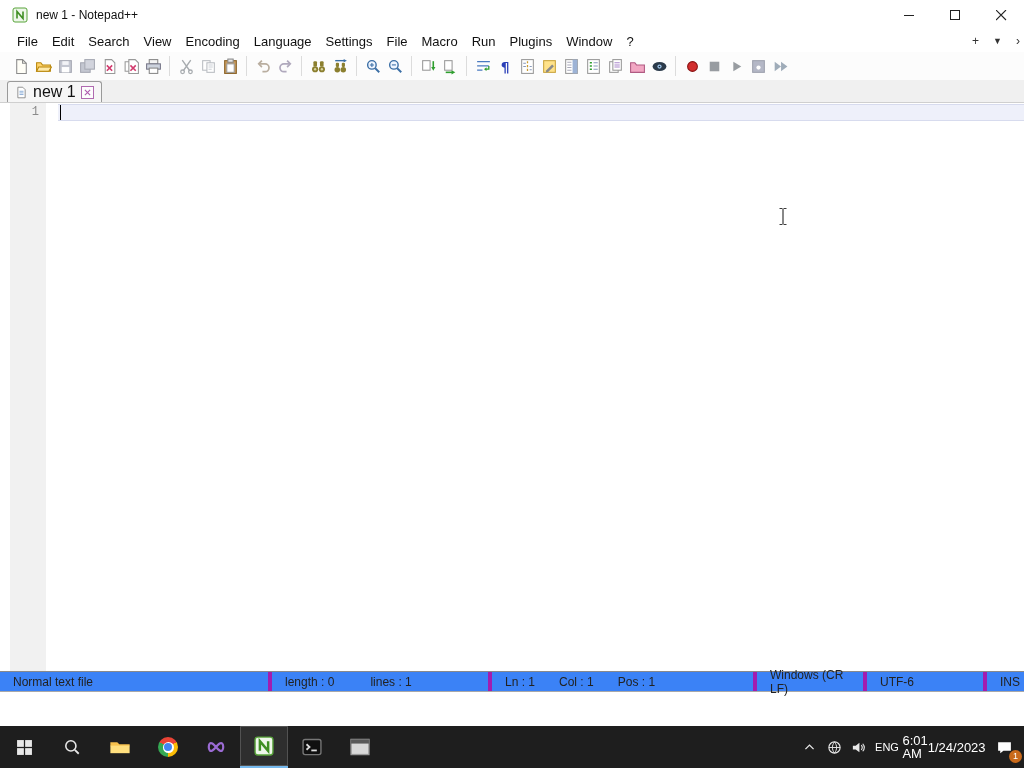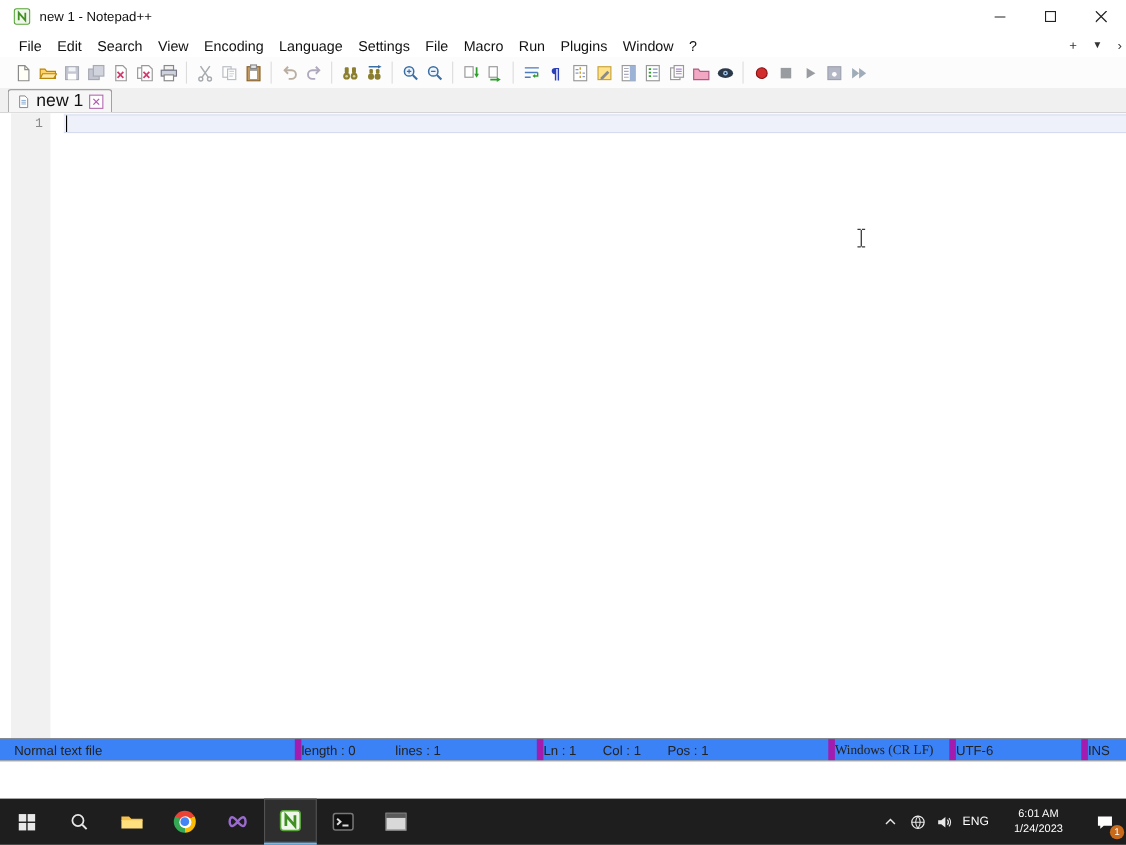--- a/index.html
+++ b/index.html
@@ -50,43 +50,43 @@
   .gutter-fold{position:absolute;left:46px;top:0;bottom:0;width:12px;background:#fff;}
   .current-line{position:absolute;left:58px;right:0;top:1px;height:17px;background:#eef0fa;
     border-top:1px solid #d7dbee;border-bottom:1px solid #d7dbee;}
   .caret{position:absolute;left:60px;top:2px;width:1px;height:15px;background:#000;}
   .mouse-cursor{position:absolute;left:778px;top:104px;}
 
   
   .statusbar{position:absolute;top:671px;left:0;right:0;height:21px;background:#3b82f6;
     border-top:1px solid #8a8a8a;border-bottom:1px solid #a8a8a8;display:flex;
     align-items:center;font-size:12px;color:#222;}
-  .sb{height:100%;display:flex;align-items:center;border-left:6px solid #a21caf;
-    }
+  .sb{height:100%;display:flex;align-items:center;border-left:4px solid #a21caf;
+    padding-left:13px;}
   .sb:first-child{border-left:none;padding-left:13px;}
   .sb-type{flex:0 0 268px;}
   .sb-doc{flex:0 0 220px;gap:36px;}
   .sb-cursor{flex:0 0 265px;gap:24px;}
-  .sb-eol{flex:0 0 110px;font-family:Liberation Serif, serif;}
+  .sb-eol{flex:0 0 110px;}
   .sb-enc{flex:0 0 120px;}
   .sb-ins{flex:1;}
 
   
   .taskbar{position:absolute;left:0;bottom:0;width:1024px;height:42px;background:#1e1e1e;
     display:flex;align-items:center;color:#fff;}
   .task-btn{width:48px;height:42px;display:flex;align-items:center;justify-content:center;
     border:none;background:transparent;padding:0;position:relative;}
   .task-btn.active{background:#2e2e2e;box-shadow:inset 0 0 0 1px #525252;
     border-bottom:2px solid #76b9ed;}
   .tray{margin-left:auto;display:flex;align-items:center;height:100%;}
   .tray-btn{height:42px;display:flex;align-items:center;justify-content:center;
     border:none;background:transparent;padding:0;color:#e8e8e8;position:relative;}
   .tray-lang{width:34px;font-size:11px;color:#fff;}
-  .tray-clock{width:80px;font-size:10px;line-height:13px;text-align:right;color:#fff;
-    flex-direction:column;}
+  .tray-clock{width:80px;font-size:13px;line-height:13px;text-align:left;color:#fff;
+    }
   .badge{position:absolute;right:2px;bottom:5px;min-width:13px;height:13px;
     border-radius:50%;background:#c96a1b;color:#fff;font-size:9px;line-height:13px;
     text-align:center;padding:0 2px;}
   .chrome{width:20px;height:20px;border-radius:50%;
     background:conic-gradient(from -60deg,#ea4335 0 120deg,#fbbc05 120deg 240deg,#34a853 240deg 360deg);
     display:flex;align-items:center;justify-content:center;}
   .chrome-in{width:11px;height:11px;border-radius:50%;background:#fff;
     display:flex;align-items:center;justify-content:center;}
   .chrome-core{width:8px;height:8px;border-radius:50%;background:#4285f4;}
 </style>

